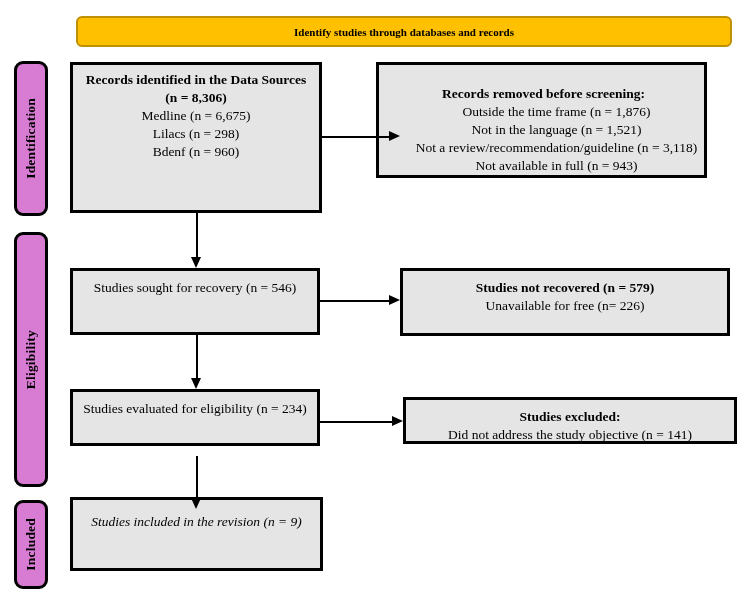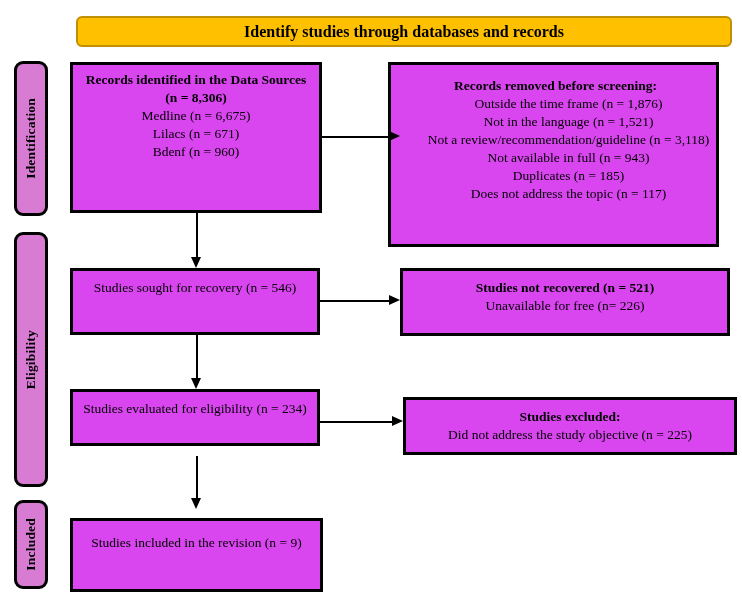--- a/index.html
+++ b/index.html
@@ -17,21 +17,21 @@
   
   .banner {
     position: absolute;
     left: 76px; top: 16px;
     width: 656px; height: 31px;
     background: var(--banner-fill, #FFC000);
     border: 2px solid var(--banner-border, #BF9000);
     border-radius: 6px;
     display: flex; align-items: center; justify-content: center;
     font-weight: bold;
-    font-size: 16px;
+    font-size: 11px;
   }
 
   
   .stage {
     position: absolute;
     left: 14px; width: 34px;
     background: var(--stage-fill, #D87BD3);
     border: 3px solid #000;
     border-radius: 9px;
     display: flex; align-items: center; justify-content: center;
@@ -44,42 +44,42 @@
     transform: rotate(180deg);
     font-weight: bold;
     font-size: 13.5px;
     letter-spacing: 0.2px;
     white-space: nowrap;
   }
 
   
   .fbox {
     position: absolute;
-    background: #d946ef;
+    background: #e5e5e5;
     border: 3px solid #000;
     font-size: 13.5px;
     line-height: 18px;
     overflow: hidden;
   }
   .fbox .title { font-weight: bold; text-align: center; }
   .fbox .lines { white-space: pre-line; }
   .center-text { text-align: center; }
 
   .box-identified { left: 70px; top: 62px; width: 252px; height: 151px; padding-top: 6px; text-align: center; }
   .box-identified .title { max-width: 228px; margin: 0 auto; }
 
-  .box-removed { left: 388px; top: 62px; width: 331px; height: 185px; padding: 12px 4px 0 34px; }
+  .box-removed { left: 376px; top: 62px; width: 331px; height: 116px; padding: 20px 4px 0 34px; }
   .box-removed .title { text-align: center; margin-left: -26px; }
   .box-removed .lines { text-align: center; }
 
   .box-sought { left: 70px; top: 268px; width: 250px; height: 67px; padding: 8px 2px 0; }
   .box-not-recovered { left: 400px; top: 268px; width: 330px; height: 68px; padding: 8px 6px 0; }
   .box-evaluated { left: 70px; top: 389px; width: 250px; height: 57px; padding: 8px 2px 0; }
-  .box-excluded { left: 403px; top: 397px; width: 334px; height: 58px; padding: 8px 4px 0; }
-  .box-included { left: 70px; top: 518px; width: 253px; height: 74px; padding: 13px 14px 0; }
+  .box-excluded { left: 403px; top: 397px; width: 334px; height: 47px; padding: 8px 4px 0; }
+  .box-included { left: 70px; top: 497px; width: 253px; height: 74px; padding: 13px 14px 0; font-style: italic; }
 
   
   .arrow-h { position: absolute; height: 2px; background: #000; }
   .arrow-h::after {
     content: ""; position: absolute; right: -11px; top: -5px;
     border-left: 11px solid #000;
     border-top: 5px solid transparent;
     border-bottom: 5px solid transparent;
   }
   .arrow-v { position: absolute; width: 2px; background: #000; }
@@ -111,50 +111,50 @@
   <div class="stage stage-eligibility">
     <span class="vlabel">Eligibility</span>
   </div>
   <div class="stage stage-included">
     <span class="vlabel">Included</span>
   </div>
 
   <div class="fbox box-identified">
     <div class="title">Records identified in the Data Sources (n = 8,306)</div>
     <div class="lines center-text">Medline (n = 6,675)
-Lilacs (n = 671)
+Lilacs (n = 298)
 Bdenf (n = 960)</div>
   </div>
 
   <div class="fbox box-removed">
     <div class="title">Records removed before screening:</div>
     <div class="lines">Outside the time frame (n = 1,876)
 Not in the language (n = 1,521)
 Not a review/recommendation/guideline (n = 3,118)
 Not available in full (n = 943)
 Duplicates (n = 185)
 Does not address the topic (n = 117)</div>
   </div>
 
   <div class="fbox box-sought center-text">
     <div>Studies sought for recovery (n = 546)</div>
   </div>
 
   <div class="fbox box-not-recovered center-text">
-    <div class="title">Studies not recovered (n = 521)</div>
+    <div class="title">Studies not recovered (n = 579)</div>
     <div class="lines center-text">Unavailable for free (n= 226)</div>
   </div>
 
   <div class="fbox box-evaluated center-text">
     <div>Studies evaluated for eligibility (n = 234)</div>
   </div>
 
   <div class="fbox box-excluded center-text">
     <div class="title">Studies excluded:</div>
-    <div class="lines center-text">Did not address the study objective (n = 225)</div>
+    <div class="lines center-text">Did not address the study objective (n = 141)</div>
   </div>
 
   <div class="fbox box-included center-text">
     <div>Studies included in the revision (n = 9)</div>
   </div>
 
   <div class="arrow-h arrow-identified-removed"></div>
   <div class="arrow-h arrow-sought-notrecovered"></div>
   <div class="arrow-h arrow-evaluated-excluded"></div>
   <div class="arrow-v arrow-identified-sought"></div>

